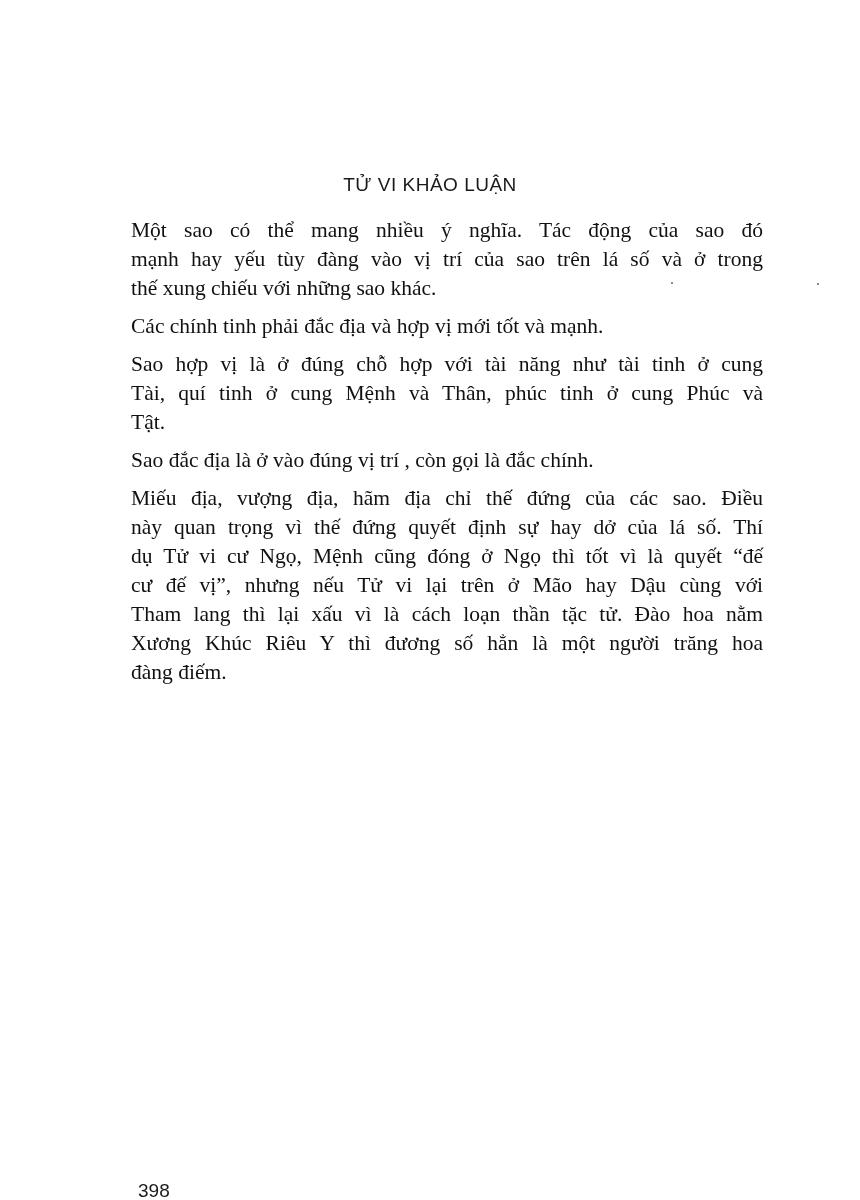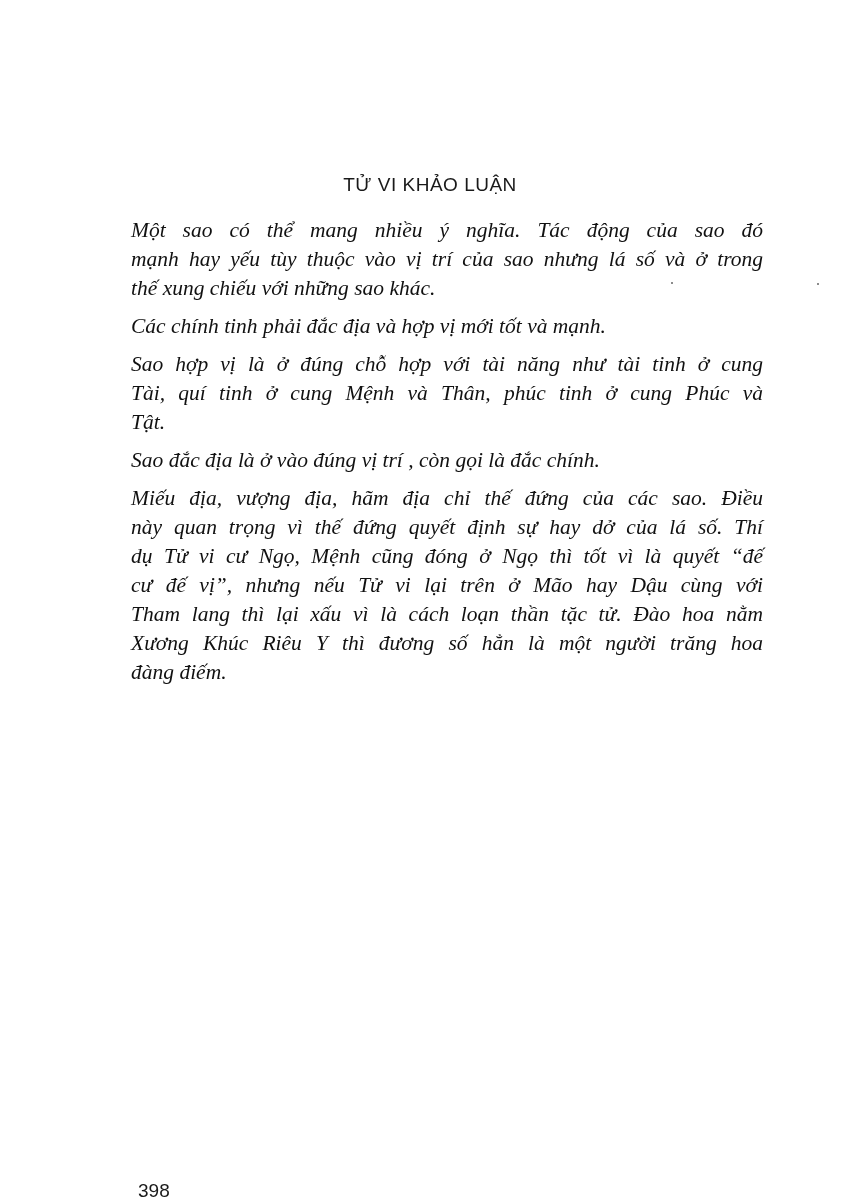--- a/index.html
+++ b/index.html
@@ -12,39 +12,39 @@
     .running-head {
       position: absolute; top: 174px; left: 0; width: 860px;
       text-align: center;
       font-family: "Liberation Sans", "DejaVu Sans", sans-serif;
       font-size: 19px; letter-spacing: 0.5px; color: #1a1a1a;
     }
     .body-text {
       position: absolute; top: 216px; left: 131px; width: 632px;
       font-size: 21.5px; line-height: 29px;
     }
-    .para { margin: 0 0 9px 0; text-align: justify; font-style: italic; }
+    .para { margin: 0 0 9px 0; text-align: justify; }
     .line { display: block; white-space: nowrap; text-align: justify; text-align-last: justify; }
     .line.last { text-align-last: left; }
     .folio {
       position: absolute; top: 1160px; left: 138px;
       font-family: "Liberation Sans", "DejaVu Sans", sans-serif;
       font-size: 19px; color: #1a1a1a; margin-top: 20px;
     }
     .speck { position: absolute; width: 2px; height: 2px; background: #666; border-radius: 1px; }
   </style>
 </head>
 <body>
 
 <div class="running-head">TỬ VI KHẢO LUẬN</div>
 
 <div class="body-text">
   <p class="para">
     <span class="line">Một sao có thể mang nhiều ý nghĩa. Tác động của sao đó</span>
-    <span class="line">mạnh hay yếu tùy thuộc vào vị trí của sao nhưng lá số và ở trong</span>
+    <span class="line">mạnh hay yếu tùy đàng vào vị trí của sao trên lá số và ở trong</span>
     <span class="line last">thế xung chiếu với những sao khác.</span>
   </p>
   <p class="para">
     <span class="line last">Các chính tinh phải đắc địa và hợp vị mới tốt và mạnh.</span>
   </p>
   <p class="para">
     <span class="line">Sao hợp vị là ở đúng chỗ hợp với tài năng như tài tinh ở cung</span>
     <span class="line">Tài, quí tinh ở cung Mệnh và Thân, phúc tinh ở cung Phúc và</span>
     <span class="line last">Tật.</span>
   </p>

